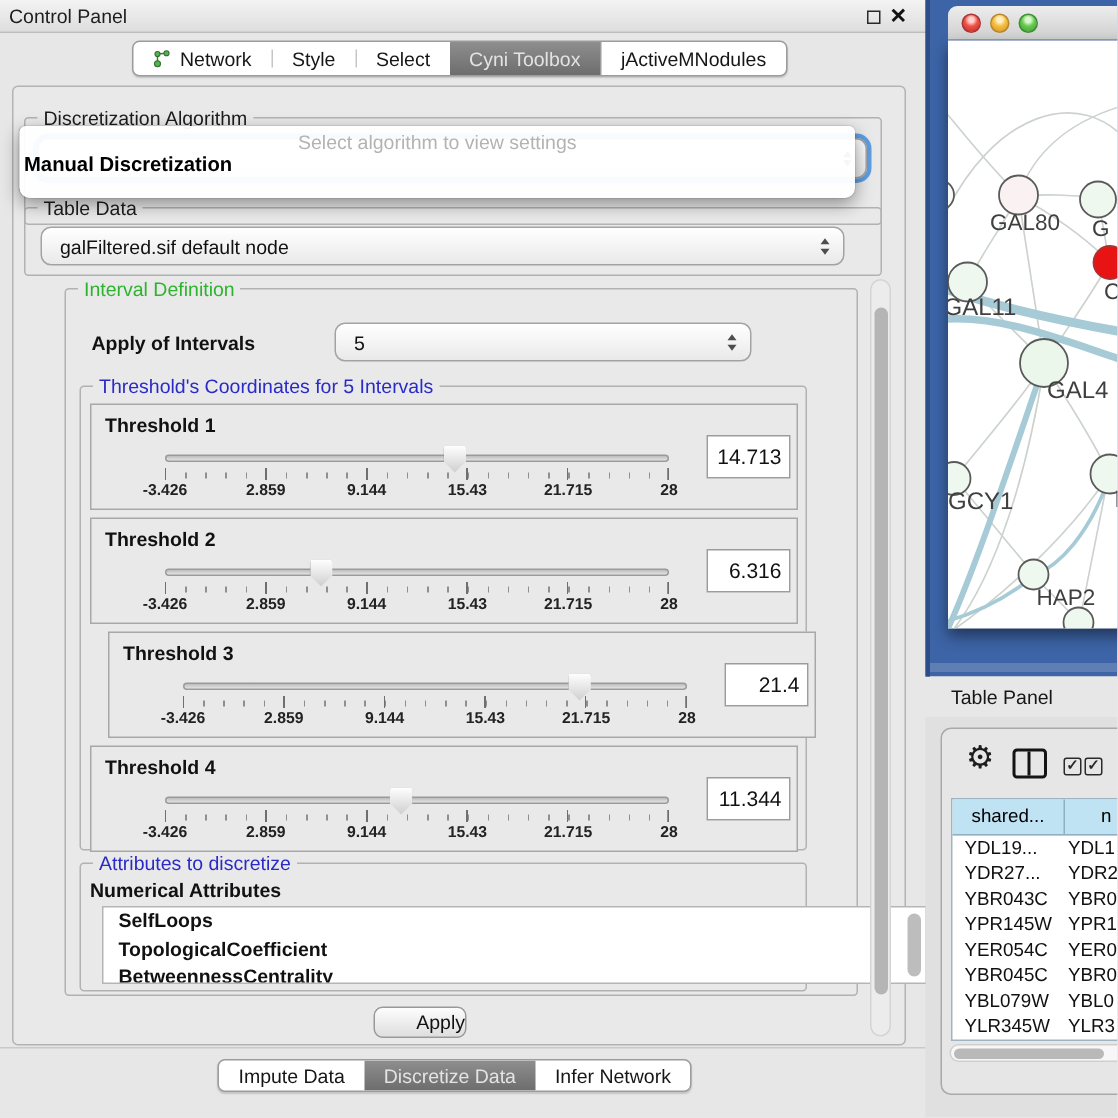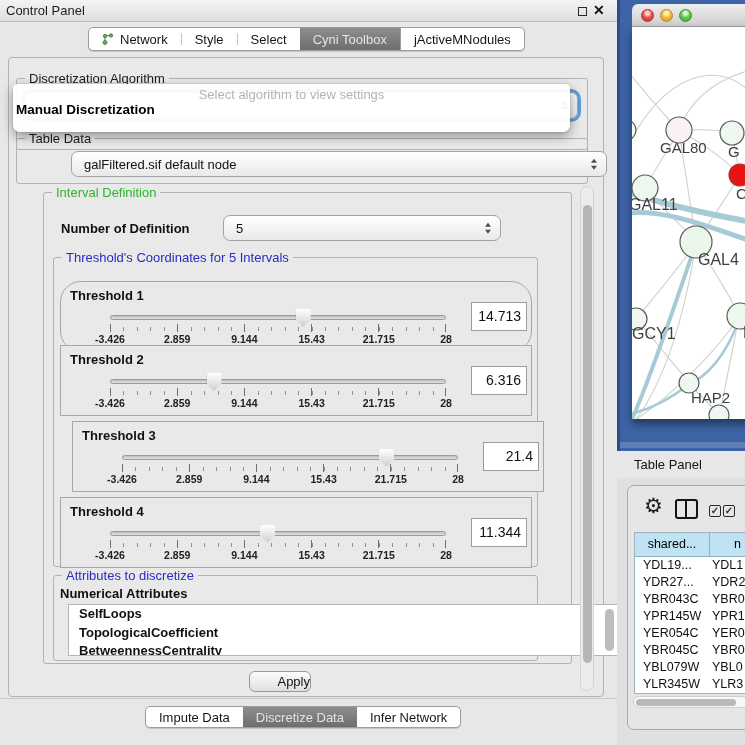--- a/index.html
+++ b/index.html
@@ -161,50 +161,50 @@
     <div class="combo focusring" style="left:8px; top:13px; width:553px; height:27px;">
       <div class="spin">
           <div class="up"></div>
           <div class="dn"></div>
         </div>
     </div>
   </div>
 
   <div class="group" style="left:16px; top:138px; width:572px; height:46px;">
     <div class="legend dark">Table Data</div>
-    <div class="combo" style="left:10px; top:12px; width:536px; height:26px;margin-left:44px;">
+    <div class="combo" style="left:10px; top:12px; width:536px; height:26px;">
       <span>galFiltered.sif default node</span>
       <div class="spin">
           <div class="up"></div>
           <div class="dn"></div>
         </div>
     </div>
   </div>
 
   <div class="abs popup">
     <div class="hint">Select algorithm to view settings</div>
     <div class="opt1">Manual Discretization</div>
   </div>
 
   <div class="group" style="left:43px; top:192px; width:529px; height:472px;">
     <div class="legend green">Interval Definition</div>
 
-    <div style="position:absolute; left:17px; top:28px; font-size:13px; font-weight:bold; color:#111;">Number of Definition</div>
+    <div style="position:absolute; left:17px; top:28px; font-size:13px; font-weight:bold; color:#111;">Apply of Intervals</div>
     <div class="combo" style="left:179px; top:22px; width:278px; height:26px;">
       <span>5</span>
       <div class="spin">
           <div class="up"></div>
           <div class="dn"></div>
         </div>
     </div>
 
     <div class="group" style="left:9px; top:64px; width:485px; height:310px; background:#e9e9e9;">
       <div class="legend blue">Threshold's Coordinates for 5 Intervals</div>
 
-      <div class="thr-box" style="left:6px; top:23px;border-radius:21px;">
+      <div class="thr-box" style="left:6px; top:11px;">
         <div class="thr-label">Threshold 1</div>
         <div class="track">
           <div class="handle" style="left: 57.7%;"></div>
         </div>
         <div class="ticks">
             <div class="minor"></div>
             <div class="major"></div>
           </div>
         <div class="ticklabels">
           <span style="left:0%">-3.426</span>

